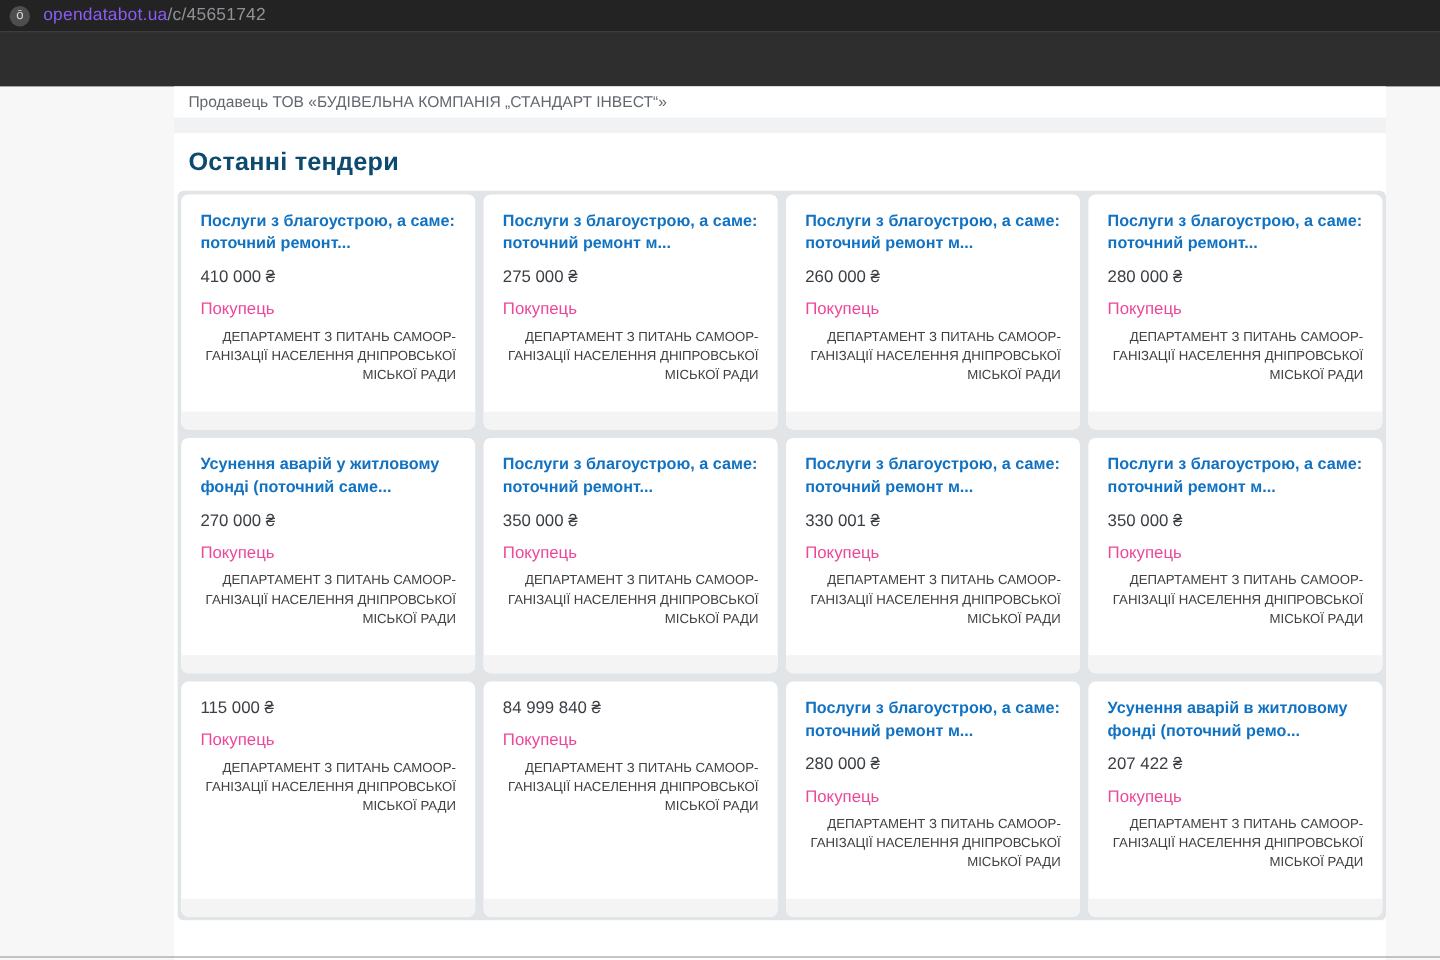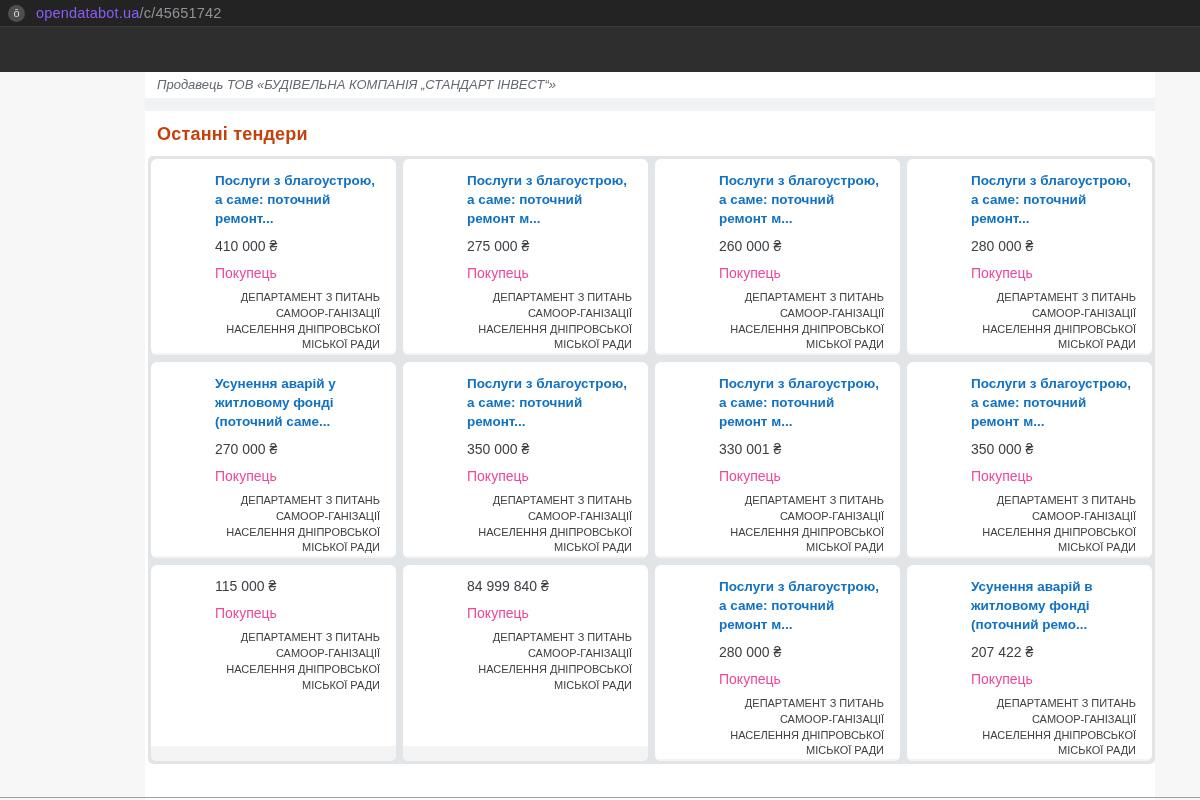--- a/index.html
+++ b/index.html
@@ -52,31 +52,30 @@
     margin-left: 145px;
     width: 1010px;
     height: 100%;
     background: #ffffff;
   }
 
   .seller-bar {
     padding: 5px 12px 6px 12px;
     font-size: 13px;
     color: #636870;
-    font-style: italic;
   }
   .divider-band {
     height: 13px;
     background: #f1f2f4;
   }
   .section-title {
     padding: 13px 12px 11px 12px;
-    font-size: 18px;
+    font-size: 21px;
     font-weight: bold;
-    color: #c2410c;
+    color: #0c4a6e;
     letter-spacing: .2px;
   }
 
   
   .grid-panel {
     background: #e2e5e8;
     border-radius: 5px;
     padding: 3px;
     margin: 0 0 0 3px;
     width: 1007px;
@@ -90,21 +89,20 @@
   .card {
     background: #ffffff;
     border-radius: 6px;
     overflow: hidden;
     display: flex;
     flex-direction: column;
   }
   .card-body {
     padding: 13px 16px 0 16px;
     flex: 1 1 auto;
-    margin-left: 48px;
   }
   .card-title {
     font-size: 13.5px;
     font-weight: bold;
     color: #1272c2;
     line-height: 1.4;
     margin-bottom: 9px;
     cursor: pointer;
     text-decoration: none;
     display: block;

